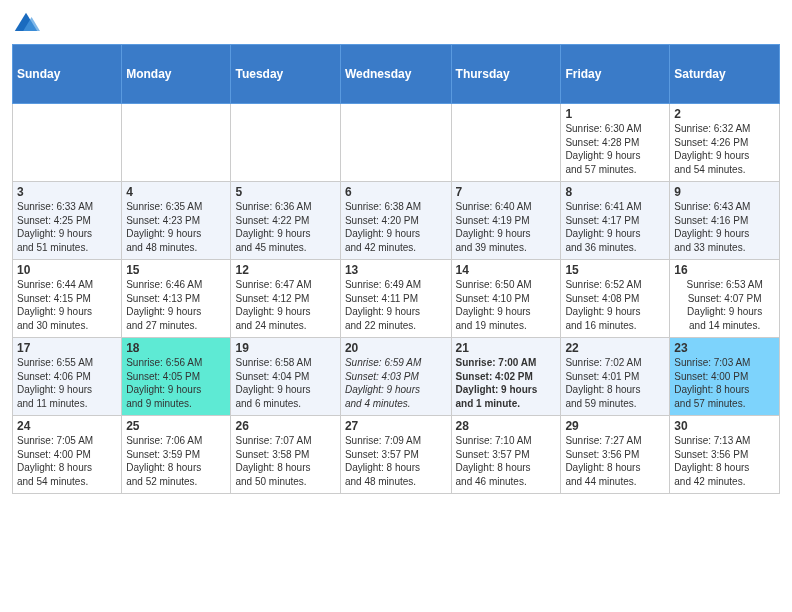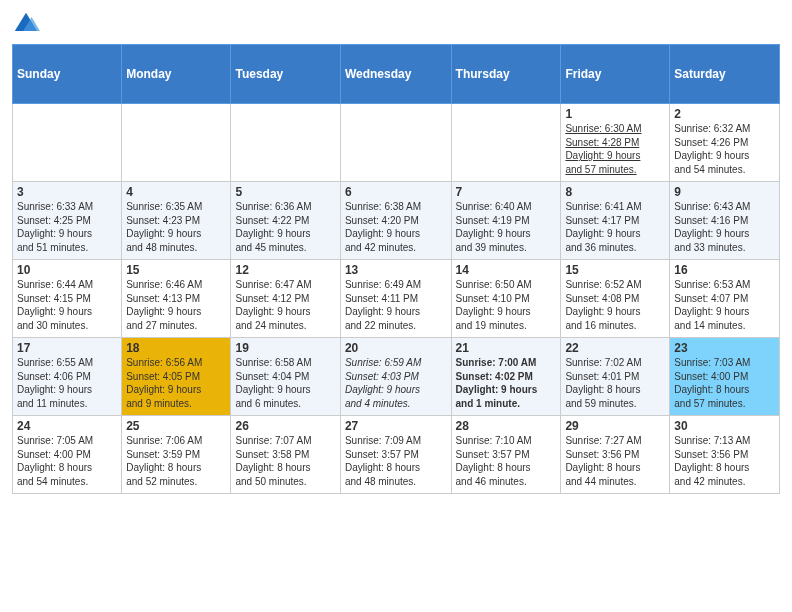--- a/index.html
+++ b/index.html
@@ -130,21 +130,21 @@
     </thead>
     <tbody id="calendar-body">
     <tr>
           <td class="empty-cell"></td>
           <td class="empty-cell"></td>
           <td class="empty-cell"></td>
           <td class="empty-cell"></td>
           <td class="empty-cell"></td>
           <td>
             <span class="day-num">1</span>
-            <div class="day-info" style="white-space: pre-line; text-decoration: underline;">Sunrise: 6:30 AM
+            <div class="day-info" style="white-space: pre-line;">Sunrise: 6:30 AM
 Sunset: 4:28 PM
 Daylight: 9 hours
 and 57 minutes.</div>
           </td>
           <td>
             <span class="day-num">2</span>
             <div class="day-info" style="white-space: pre-line;">Sunrise: 6:32 AM
 Sunset: 4:26 PM
 Daylight: 9 hours
 and 54 minutes.</div>
@@ -239,35 +239,35 @@
           </td>
           <td>
             <span class="day-num">15</span>
             <div class="day-info" style="white-space: pre-line;">Sunrise: 6:52 AM
 Sunset: 4:08 PM
 Daylight: 9 hours
 and 16 minutes.</div>
           </td>
           <td>
             <span class="day-num">16</span>
-            <div class="day-info" style="white-space: pre-line;">Sunrise: 6:53 AM
+            <div class="day-info" style="white-space: pre-line; text-align: center;">Sunrise: 6:53 AM
 Sunset: 4:07 PM
 Daylight: 9 hours
 and 14 minutes.</div>
           </td>
         </tr>
         <tr>
           <td style="background: rgb(240, 244, 251);">
             <span class="day-num">17</span>
             <div class="day-info" style="white-space: pre-line;">Sunrise: 6:55 AM
 Sunset: 4:06 PM
 Daylight: 9 hours
 and 11 minutes.</div>
           </td>
-          <td style="background: #eab308;">
+          <td style="background: #5eead4;">
             <span class="day-num">18</span>
             <div class="day-info" style="white-space: pre-line;">Sunrise: 6:56 AM
 Sunset: 4:05 PM
 Daylight: 9 hours
 and 9 minutes.</div>
           </td>
           <td style="background: rgb(240, 244, 251);">
             <span class="day-num">19</span>
             <div class="day-info" style="white-space: pre-line;">Sunrise: 6:58 AM
 Sunset: 4:04 PM

